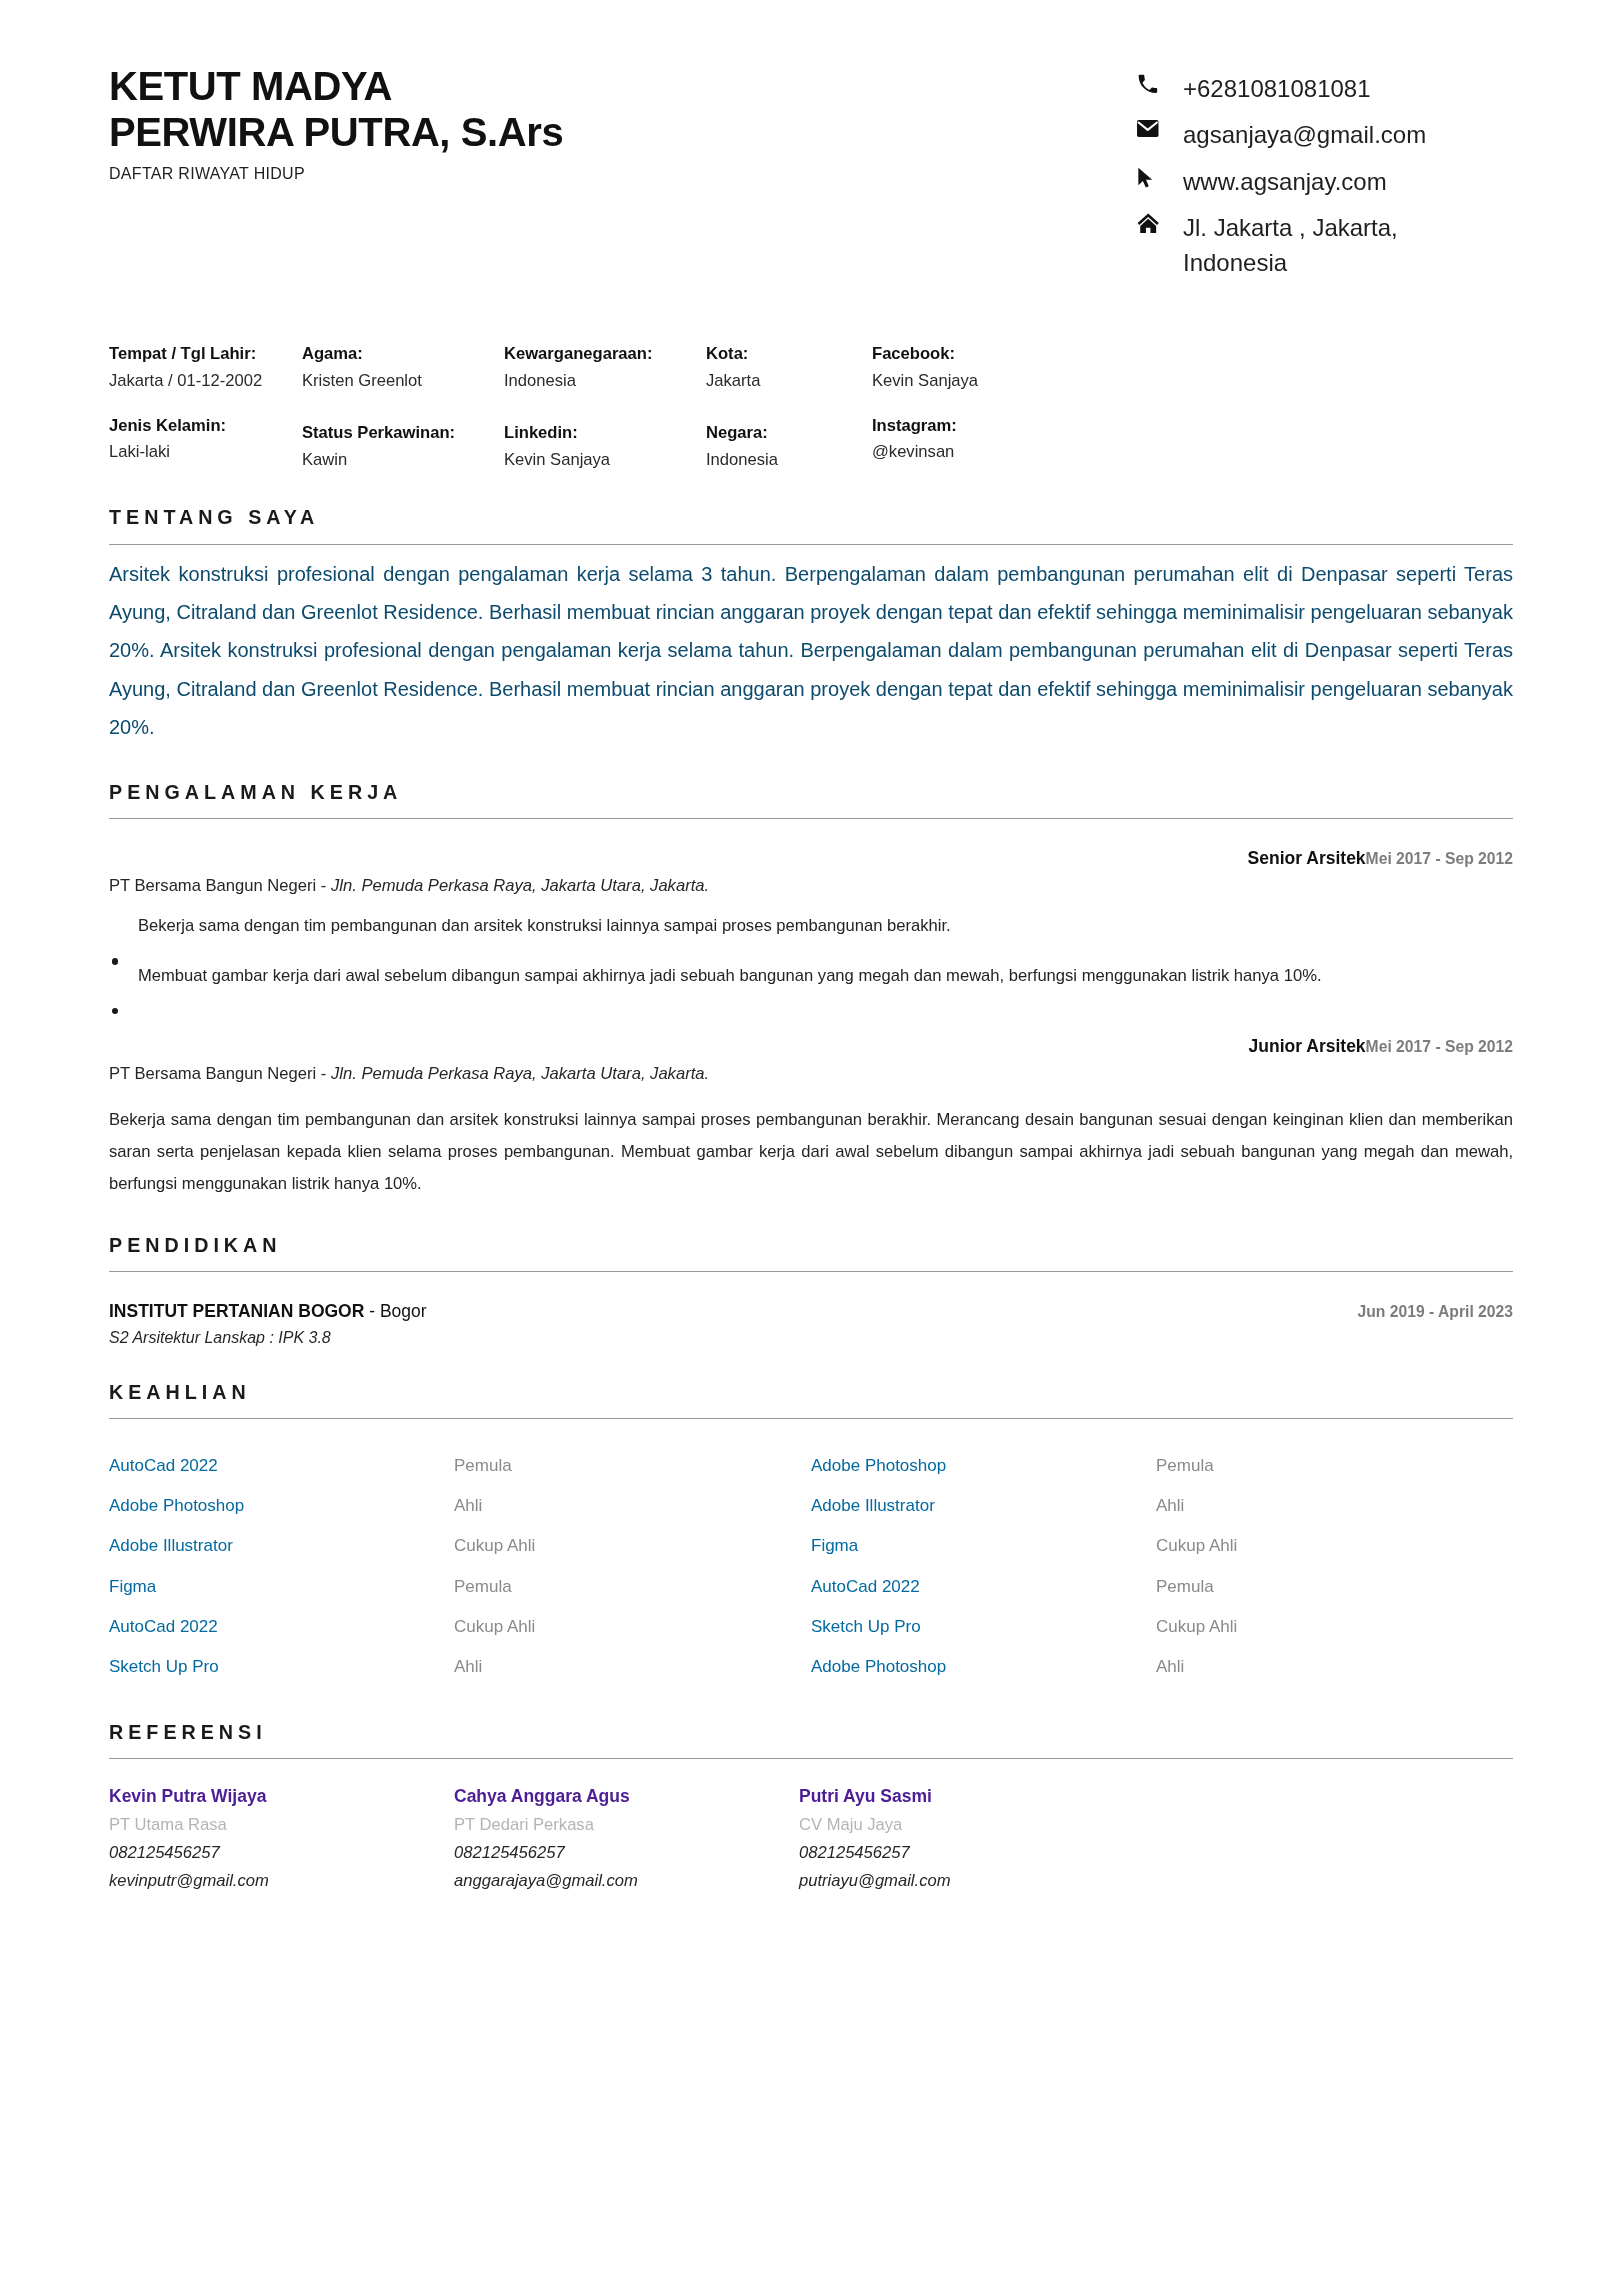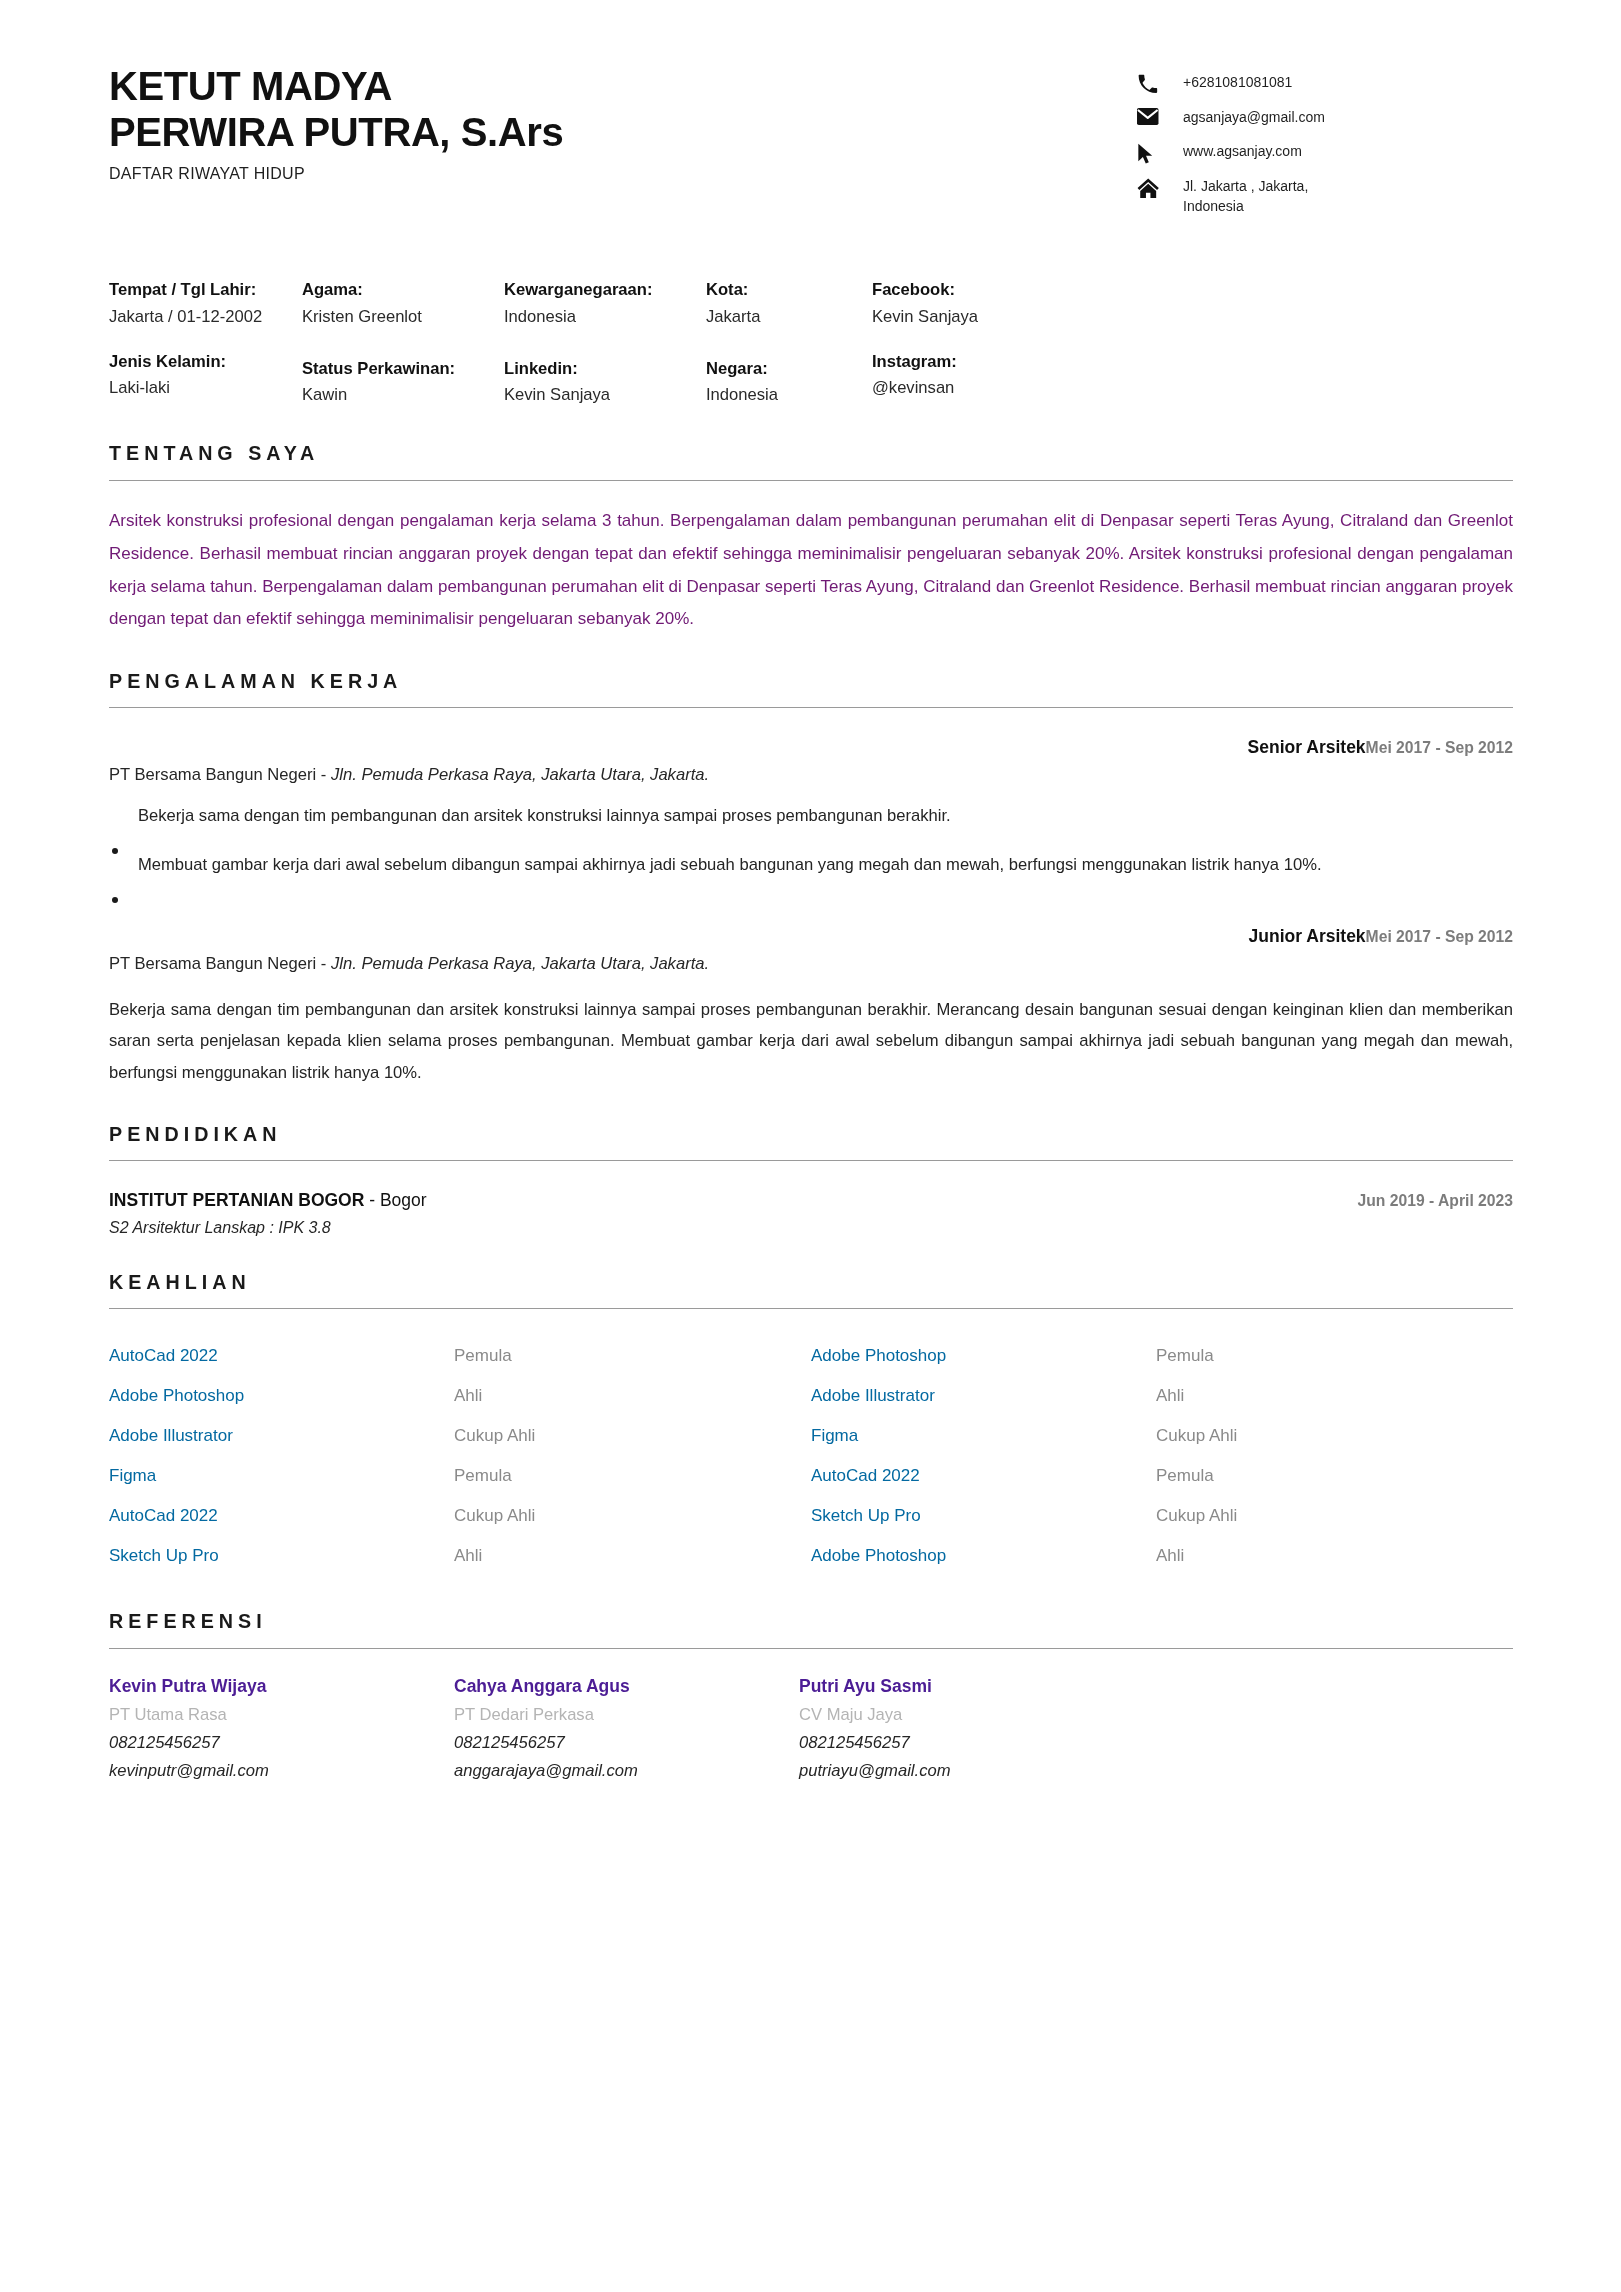--- a/index.html
+++ b/index.html
@@ -59,21 +59,21 @@
   .contact-icon {
     width: 30px;
     flex: 0 0 30px;
     display: flex;
     align-items: center;
     justify-content: flex-start;
     padding-top: 1.8px;
   }
   .contact-icon svg { display: block; }
   .contact-text {
-    font-size: 14px;
+    font-size: 24px;
     color: #1f1f1f;
     line-height: 1.45;
     padding-left: 16px;
   }
   .contact-text .l2 { display: block; }
 
   
   .info-grid {
     margin-top: 50px;
     display: grid;
@@ -106,24 +106,24 @@
     text-transform: uppercase;
   }
   .section-rule {
     height: 0.9px;
     background: #9a9a9a;
     margin-top: 14.3px;
   }
 
   
   .about-text {
-    margin-top: 25px;
-    font-size: 17px;
+    margin-top: 10px;
+    font-size: 20px;
     line-height: 1.92;
-    color: #701a75;
+    color: #0c4a6e;
     text-align: justify;
   }
 
   
   .exp-block { margin-top: 29px; }
   .exp-block.second { margin-top: 45px; }
   .exp-head {
     display: flex;
     justify-content: flex-end;
     align-items: baseline;

